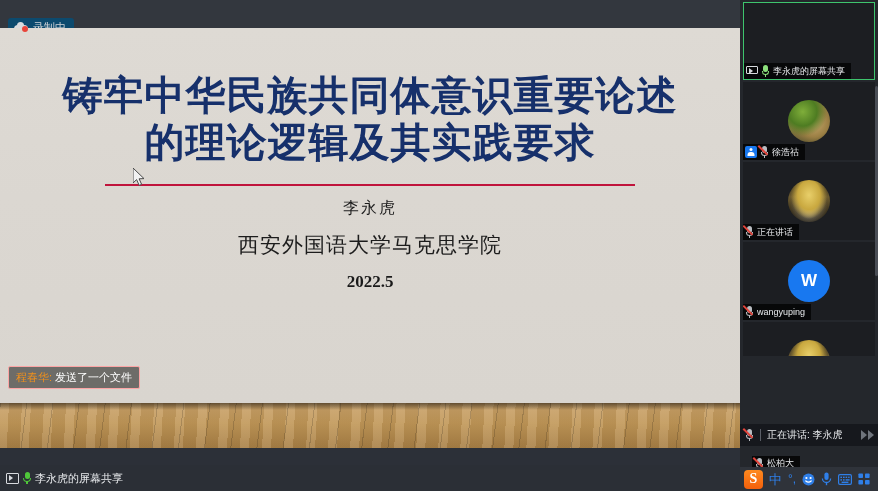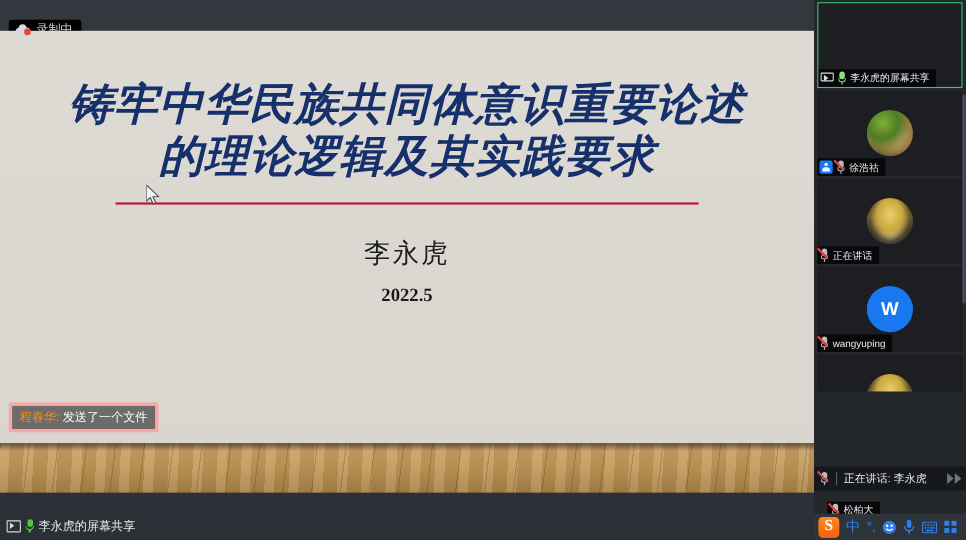--- a/index.html
+++ b/index.html
@@ -16,21 +16,21 @@
     position: absolute; left: 0; top: 0; width: 740px; height: 465px;
     background: #2c3038; overflow: hidden;
   }
   #share-topbar {
     position: absolute; left: 0; top: 0; width: 740px; height: 28px;
     background: #33373e;
   }
   #rec-badge {
     position: absolute; left: 8px; top: 18px;
     display: flex; align-items: center; gap: 5px;
-    background: #000000; border-radius: 3px;
+    background: #0c4a6e; border-radius: 3px;
     padding: 3px 8px 3px 6px;
   }
   #rec-badge .cloud-rec {
     position: relative; width: 14px; height: 10px; flex: none;
   }
   #rec-badge .cloud-rec .cl {
     position: absolute; left: 0; bottom: 0; width: 14px; height: 7px;
     background: #d8dade; border-radius: 4px 4px 3px 3px;
   }
   #rec-badge .cloud-rec .cl:before {
@@ -54,27 +54,26 @@
     position: absolute; left: 0; right: 0; top: 0; bottom: 0;
     display: flex; flex-direction: column; align-items: center;
   }
   #slide-title {
     width: 620px; margin-top: 44px;
     text-align: center;
     font-family: "DejaVu Sans", "Liberation Sans", sans-serif;
     font-size: 40px; font-weight: bold; line-height: 1.17;
     color: #16306b;
     letter-spacing: 1px;
-    font-style: italic;
   }
   #title-rule {
     width: 530px; height: 2px; background: #c0143c; margin-top: 18px;
   }
   #slide-author {
-    margin-top: 28px; font-size: 24px; color: #1c1c1c;
+    margin-top: 12px; font-size: 16px; color: #1c1c1c;
     font-family: "DejaVu Sans", "Liberation Sans", sans-serif;
     letter-spacing: 2px;
   }
   #slide-org {
     margin-top: 12px; font-size: 21px; color: #1c1c1c;
     font-family: "DejaVu Sans", "Liberation Sans", sans-serif;
     letter-spacing: 1px;
   }
   #slide-date {
     margin-top: 13px; font-size: 17px; font-weight: bold; color: #1a1a1a;
@@ -99,21 +98,21 @@
     background: linear-gradient(180deg, rgba(20,14,6,0.55), rgba(20,14,6,0));
   }
   #share-bottomfill {
     position: absolute; left: 0; top: 448px; width: 740px; height: 17px;
     background: #2c3038;
   }
 
   
   #chat-toast {
     position: absolute; left: 8px; top: 366px;
-    background: #6d6c68; border: 3px solid #fca5a5; border-radius: 2px;
+    background: #6d6c68; border: 1px solid #fca5a5; border-radius: 2px;
     padding: 3px 7px; display: flex; align-items: baseline; gap: 3px;
     max-width: 210px;
   }
   #chat-toast .sender { font-size: 11px; color: #f0901c; white-space: nowrap; }
   #chat-toast .msg { font-size: 11px; color: #ffffff; white-space: nowrap; }
 
   
   #cursor {
     position: absolute; left: 133px; top: 168px; width: 14px; height: 20px;
     pointer-events: none;
@@ -319,20 +318,21 @@
           <span class="dot"></span>
       </span>
       <span class="txt">录制中</span>
     </div>
 
     <div id="slide">
       <div id="slide-inner">
         <div id="slide-title">铸牢中华民族共同体意识重要论述的理论逻辑及其实践要求</div>
         <div id="title-rule"></div>
         <div id="slide-author">李永虎</div>
+        <div id="slide-org">西安外国语大学马克思学院</div>
         <div id="slide-date">2022.5</div>
       </div>
     </div>
 
     <div id="floor"></div>
     <div id="floor-shadow"></div>
     <div id="share-bottomfill"></div>
 
     <div id="chat-toast">
       <span class="sender">程春华:</span>

